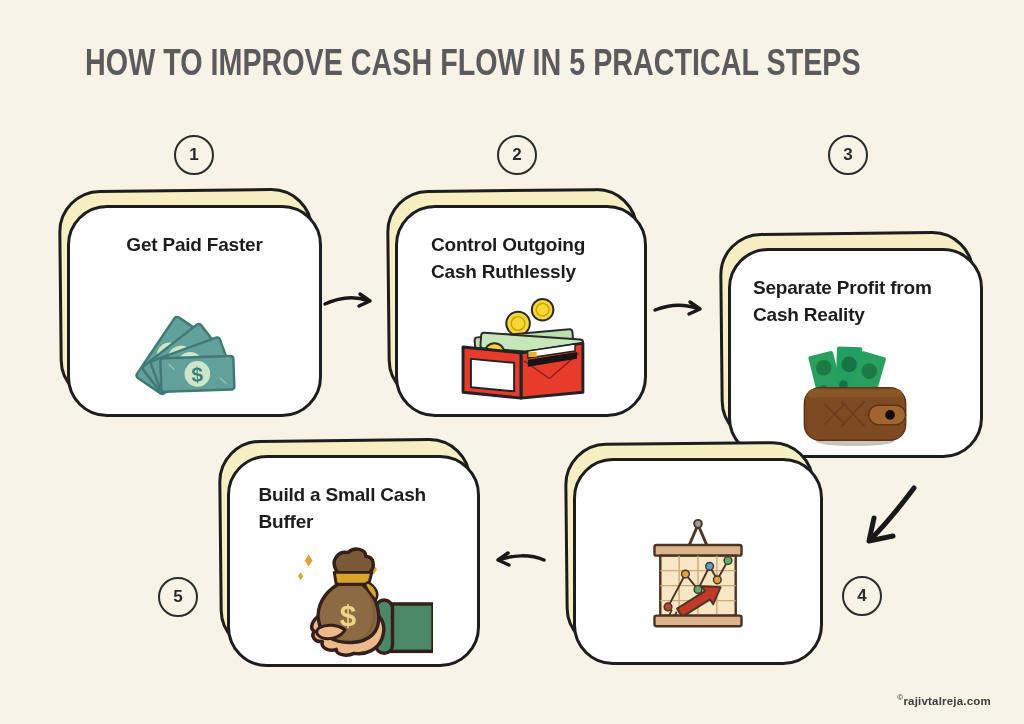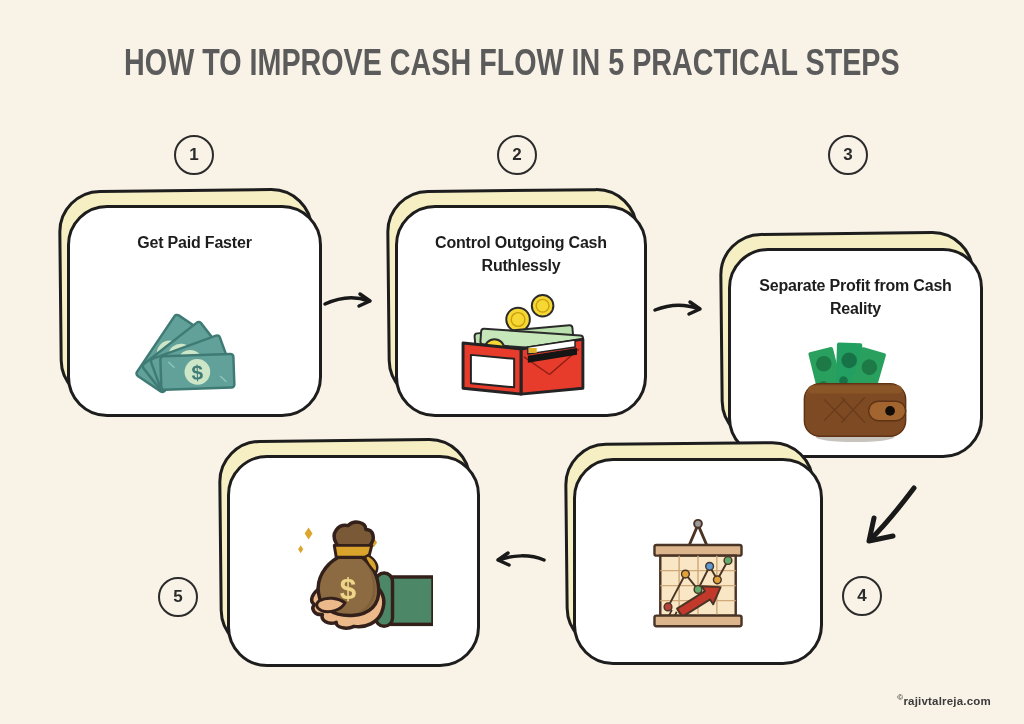--- a/index.html
+++ b/index.html
@@ -2,21 +2,21 @@
 <html><head>
 <meta charset="utf-8">
 <style>
   html,body{margin:0;padding:0;}
   body{
     width:1024px;height:724px;position:relative;overflow:hidden;
     background:#f9f3e7;
     font-family:"Liberation Sans", sans-serif;
   }
   .page-title-wrap{
-    position:absolute;left:0;top:40px;width:1024px;text-align:center;
+    position:absolute;left:0;top:40px;width:1024px;text-align:left;
   }
   .page-title{
     display:inline-block;
     font-size:35px;font-weight:700;letter-spacing:0px;
     color:#5c5b5c;
     transform:scale(0.82,1.08);transform-origin:center top;
     white-space:nowrap;
   }
   .step{position:absolute;}
   .card-shadow{
@@ -25,22 +25,22 @@
     box-sizing:border-box;transform:rotate(-0.6deg);
   }
   .card-face{
     position:absolute;left:0;top:0;width:100%;height:100%;
     background:#ffffff;border:3.5px solid #1d1d1d;border-radius:40px;
     box-sizing:border-box;
     display:flex;flex-direction:column;align-items:center;
     padding-top:24px;
   }
   .card-label{
-    font-size:16px;font-weight:600;color:#1d1d1d;
-    text-align:center;line-height:1.42;letter-spacing:-0.2px;
+    font-size:19px;font-weight:600;color:#1d1d1d;
+    line-height:1.42;letter-spacing:-0.2px;
   }
   .card-icon{flex:1;display:flex;align-items:center;justify-content:center;margin-top:2px;}
   .num-circle{
     position:absolute;width:40px;height:40px;border-radius:50%;
     border:2px solid #2b2b2b;box-sizing:border-box;
     display:flex;align-items:center;justify-content:center;
     font-size:17px;font-weight:700;color:#2b2b2b;background:transparent;
   }
   .arrow{position:absolute;}
   .watermark{
@@ -199,20 +199,21 @@
         <circle cx="90" cy="46" r="4" fill="#62ad6e" stroke="#4a3426" stroke-width="1.5"></circle>
         <rect x="14" y="103" width="90" height="11" rx="2" fill="#dcb58c" stroke="#4a3426" stroke-width="2.5"></rect>
       </svg>
     </div>
   </div>
 </div>
 
 <div class="step" style="left:227px;top:455px;width:253px;height:212px;">
   <div class="card-shadow"></div>
   <div class="card-face">
+    <div class="card-label" style="max-width:190px;">Build a Small Cash Buffer</div>
     <div class="card-icon">
       <svg width="158" height="122" viewBox="0 0 160 122">
         <path d="M34,14 l4,6 l-4,6 l-4,-6 Z" fill="#dca62e"></path>
         <path d="M26,32 l2.6,4 l-2.6,4 l-2.6,-4 Z" fill="#dca62e"></path>
         <path d="M100,24 l3.4,5 l-3.4,5 l-3.4,-5 Z" fill="#dca62e"></path>
         <rect x="112" y="64" width="48" height="48" fill="#4c8868" stroke="#33201a" stroke-width="3.5"></rect>
         <rect x="102" y="60" width="17" height="54" rx="8.5" fill="#4c8868" stroke="#33201a" stroke-width="3.5"></rect>
         <path d="M104,75 C88,66 60,64 47,74 C38,80 34,88 40,92 C36,96 40,103 48,102 C46,108 54,113 62,110 C62,115 72,118 80,114 C92,116 104,110 108,100 C112,90 110,81 104,75 Z" fill="#ecb98a" stroke="#33201a" stroke-width="3.5" stroke-linejoin="round"></path>
         <path d="M62,30 C56,20 64,10 74,12 C80,6 92,8 92,16 C100,16 102,26 96,32 L66,36 Z" fill="#7a5a36" stroke="#33201a" stroke-width="3.5" stroke-linejoin="round"></path>
         <path d="M64,44 C50,52 42,66 44,80 C46,96 60,104 78,103 C96,102 106,92 105,76 C104,60 96,50 88,44 Z" fill="#8d6b42" stroke="#33201a" stroke-width="3.5" stroke-linejoin="round"></path>

